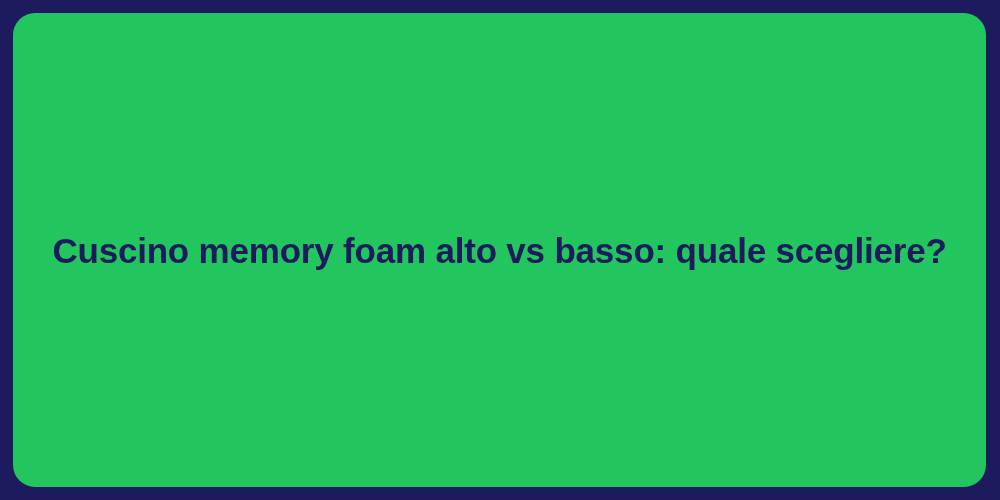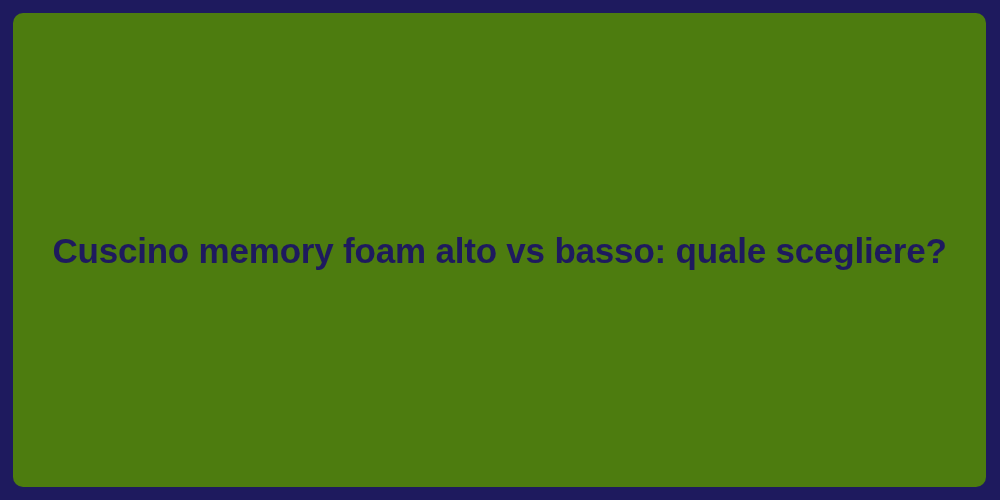--- a/index.html
+++ b/index.html
@@ -20,22 +20,22 @@
     box-sizing: border-box;
     background: #1e1a5e;
   }
 
   .card {
     position: absolute;
     left: 13px;
     top: 13px;
     right: 14px;
     bottom: 13px;
-    background: #4d7c0f;
-    border-radius: 10px;
+    background: #22c55e;
+    border-radius: 22px;
     display: flex;
     align-items: center;
     justify-content: center;
     overflow: hidden;
   }
 
   .title-wrap {
     width: 100%;
     padding: 0 40px;
     box-sizing: border-box;

